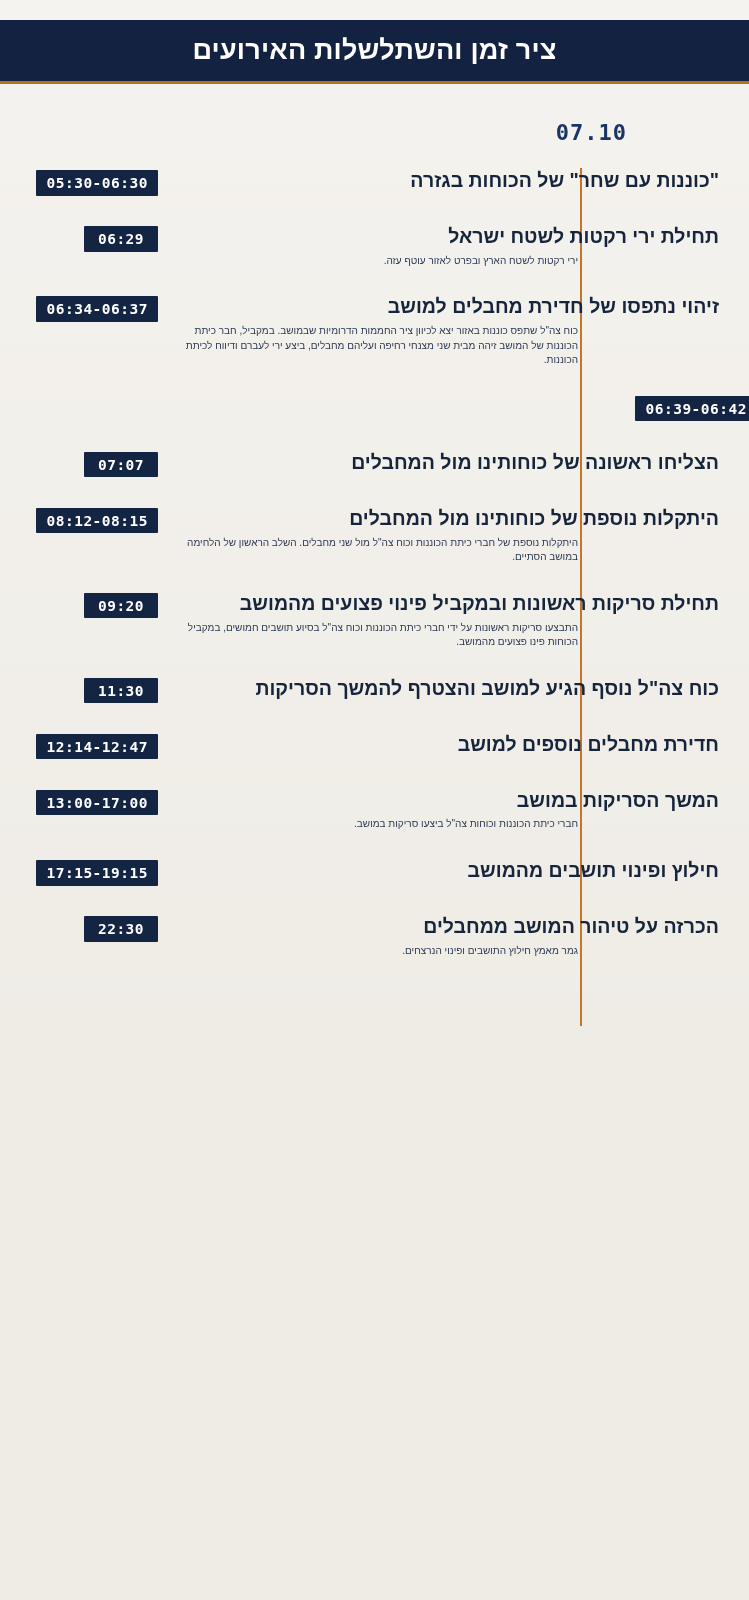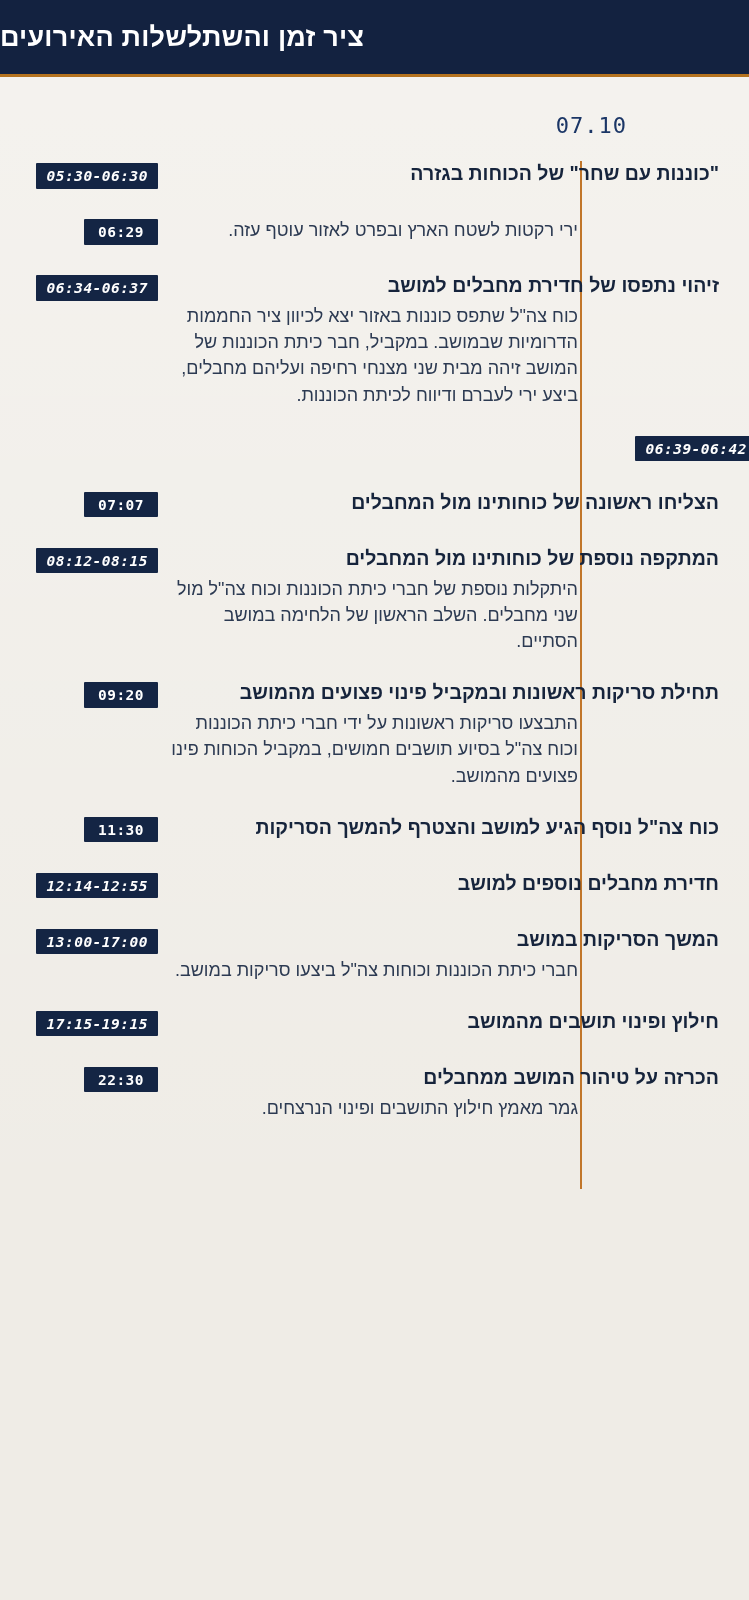--- a/index.html
+++ b/index.html
@@ -19,26 +19,27 @@
     width: 749px;
     position: relative;
     background:
       linear-gradient(180deg, rgba(255,255,255,0.35), rgba(255,255,255,0)) ,
       #efece6;
     overflow: hidden;
   }
 
   
   .header {
-    height: 77px;
+    height: 64px;
     background: #132240;
     display: flex;
     align-items: center;
-    justify-content: flex-end;
+    justify-content: center;
     border-bottom: 3px solid #b5731f;
+    margin-top: 20px;
   }
   .header-title {
     color: #ffffff;
     font-size: 27px;
     font-weight: bold;
     letter-spacing: 0.2px;
     text-align: center;
     white-space: nowrap;
   }
 
@@ -46,21 +47,21 @@
   .date-row {
     position: relative;
     height: 84px;
   }
   .date-label {
     position: absolute;
     top: 36px;
     right: 122px;
     color: #1b3666;
     font-size: 22px;
-    font-weight: normal;
+    font-weight: bold;
     letter-spacing: 1px;
     font-family: "DejaVu Sans Mono", monospace;
   }
 
   
   .timeline {
     position: relative;
     padding-bottom: 60px;
   }
   
@@ -101,38 +102,38 @@
     letter-spacing: 0.5px;
     padding: 6px 10px 5px 10px;
     min-width: 74px;
     text-align: center;
     white-space: nowrap;
     line-height: 1;
     border-radius: 1px;
     position: relative;
     left: 0;
   }
-  .time-chip.wide { min-width: 118px; font-style: italic; }
+  .time-chip.wide { min-width: 118px; }
 
   .content-col {
     flex: 1 1 auto;
     order: 1;
     padding-left: 18px;
     padding-right: 30px;
     text-align: right;
   }
   .event-title {
     font-size: 19.5px;
     font-weight: bold;
     line-height: 1.32;
     color: #16243c;
     margin: 0 0 4px 0;
   }
   .event-desc {
-    font-size: 18px;
+    font-size: 10px;
     line-height: 1.46;
     color: #2c3a52;
     margin: 0;
     max-width: 410px;
     margin-right: auto;
   }
 
   
   .time-col { position: relative; }
   .time-col .time-chip { margin-right: -8px; }
@@ -163,20 +164,21 @@
         </div>
         <div class="time-col">
           <div class="time-chip wide">05:30-06:30</div>
         </div>
       </div>
     </div>
 
     <div class="event">
       <div class="event-inner">
         <div class="content-col">
+          <p class="event-title">תחילת ירי רקטות לשטח ישראל</p>
           <p class="event-desc">ירי רקטות לשטח הארץ ובפרט לאזור עוטף עזה.</p>
         </div>
         <div class="time-col">
           <div class="time-chip">06:29</div>
         </div>
       </div>
     </div>
 
     <div class="event">
       <div class="event-inner">
@@ -205,21 +207,21 @@
         </div>
         <div class="time-col">
           <div class="time-chip">07:07</div>
         </div>
       </div>
     </div>
 
     <div class="event">
       <div class="event-inner">
         <div class="content-col">
-          <p class="event-title">המתקפה נוספת של כוחותינו מול המחבלים</p>
+          <p class="event-title">היתקלות נוספת של כוחותינו מול המחבלים</p>
           <p class="event-desc">היתקלות נוספת של חברי כיתת הכוננות וכוח צה"ל מול שני מחבלים. השלב הראשון של הלחימה במושב הסתיים.</p>
         </div>
         <div class="time-col">
           <div class="time-chip wide">08:12-08:15</div>
         </div>
       </div>
     </div>
 
     <div class="event">
       <div class="event-inner">
@@ -244,21 +246,21 @@
         </div>
       </div>
     </div>
 
     <div class="event">
       <div class="event-inner">
         <div class="content-col">
           <p class="event-title">חדירת מחבלים נוספים למושב</p>
         </div>
         <div class="time-col">
-          <div class="time-chip wide">12:14-12:55</div>
+          <div class="time-chip wide">12:14-12:47</div>
         </div>
       </div>
     </div>
 
     <div class="event">
       <div class="event-inner">
         <div class="content-col">
           <p class="event-title">המשך הסריקות במושב</p>
           <p class="event-desc">חברי כיתת הכוננות וכוחות צה"ל ביצעו סריקות במושב.</p>
         </div>

